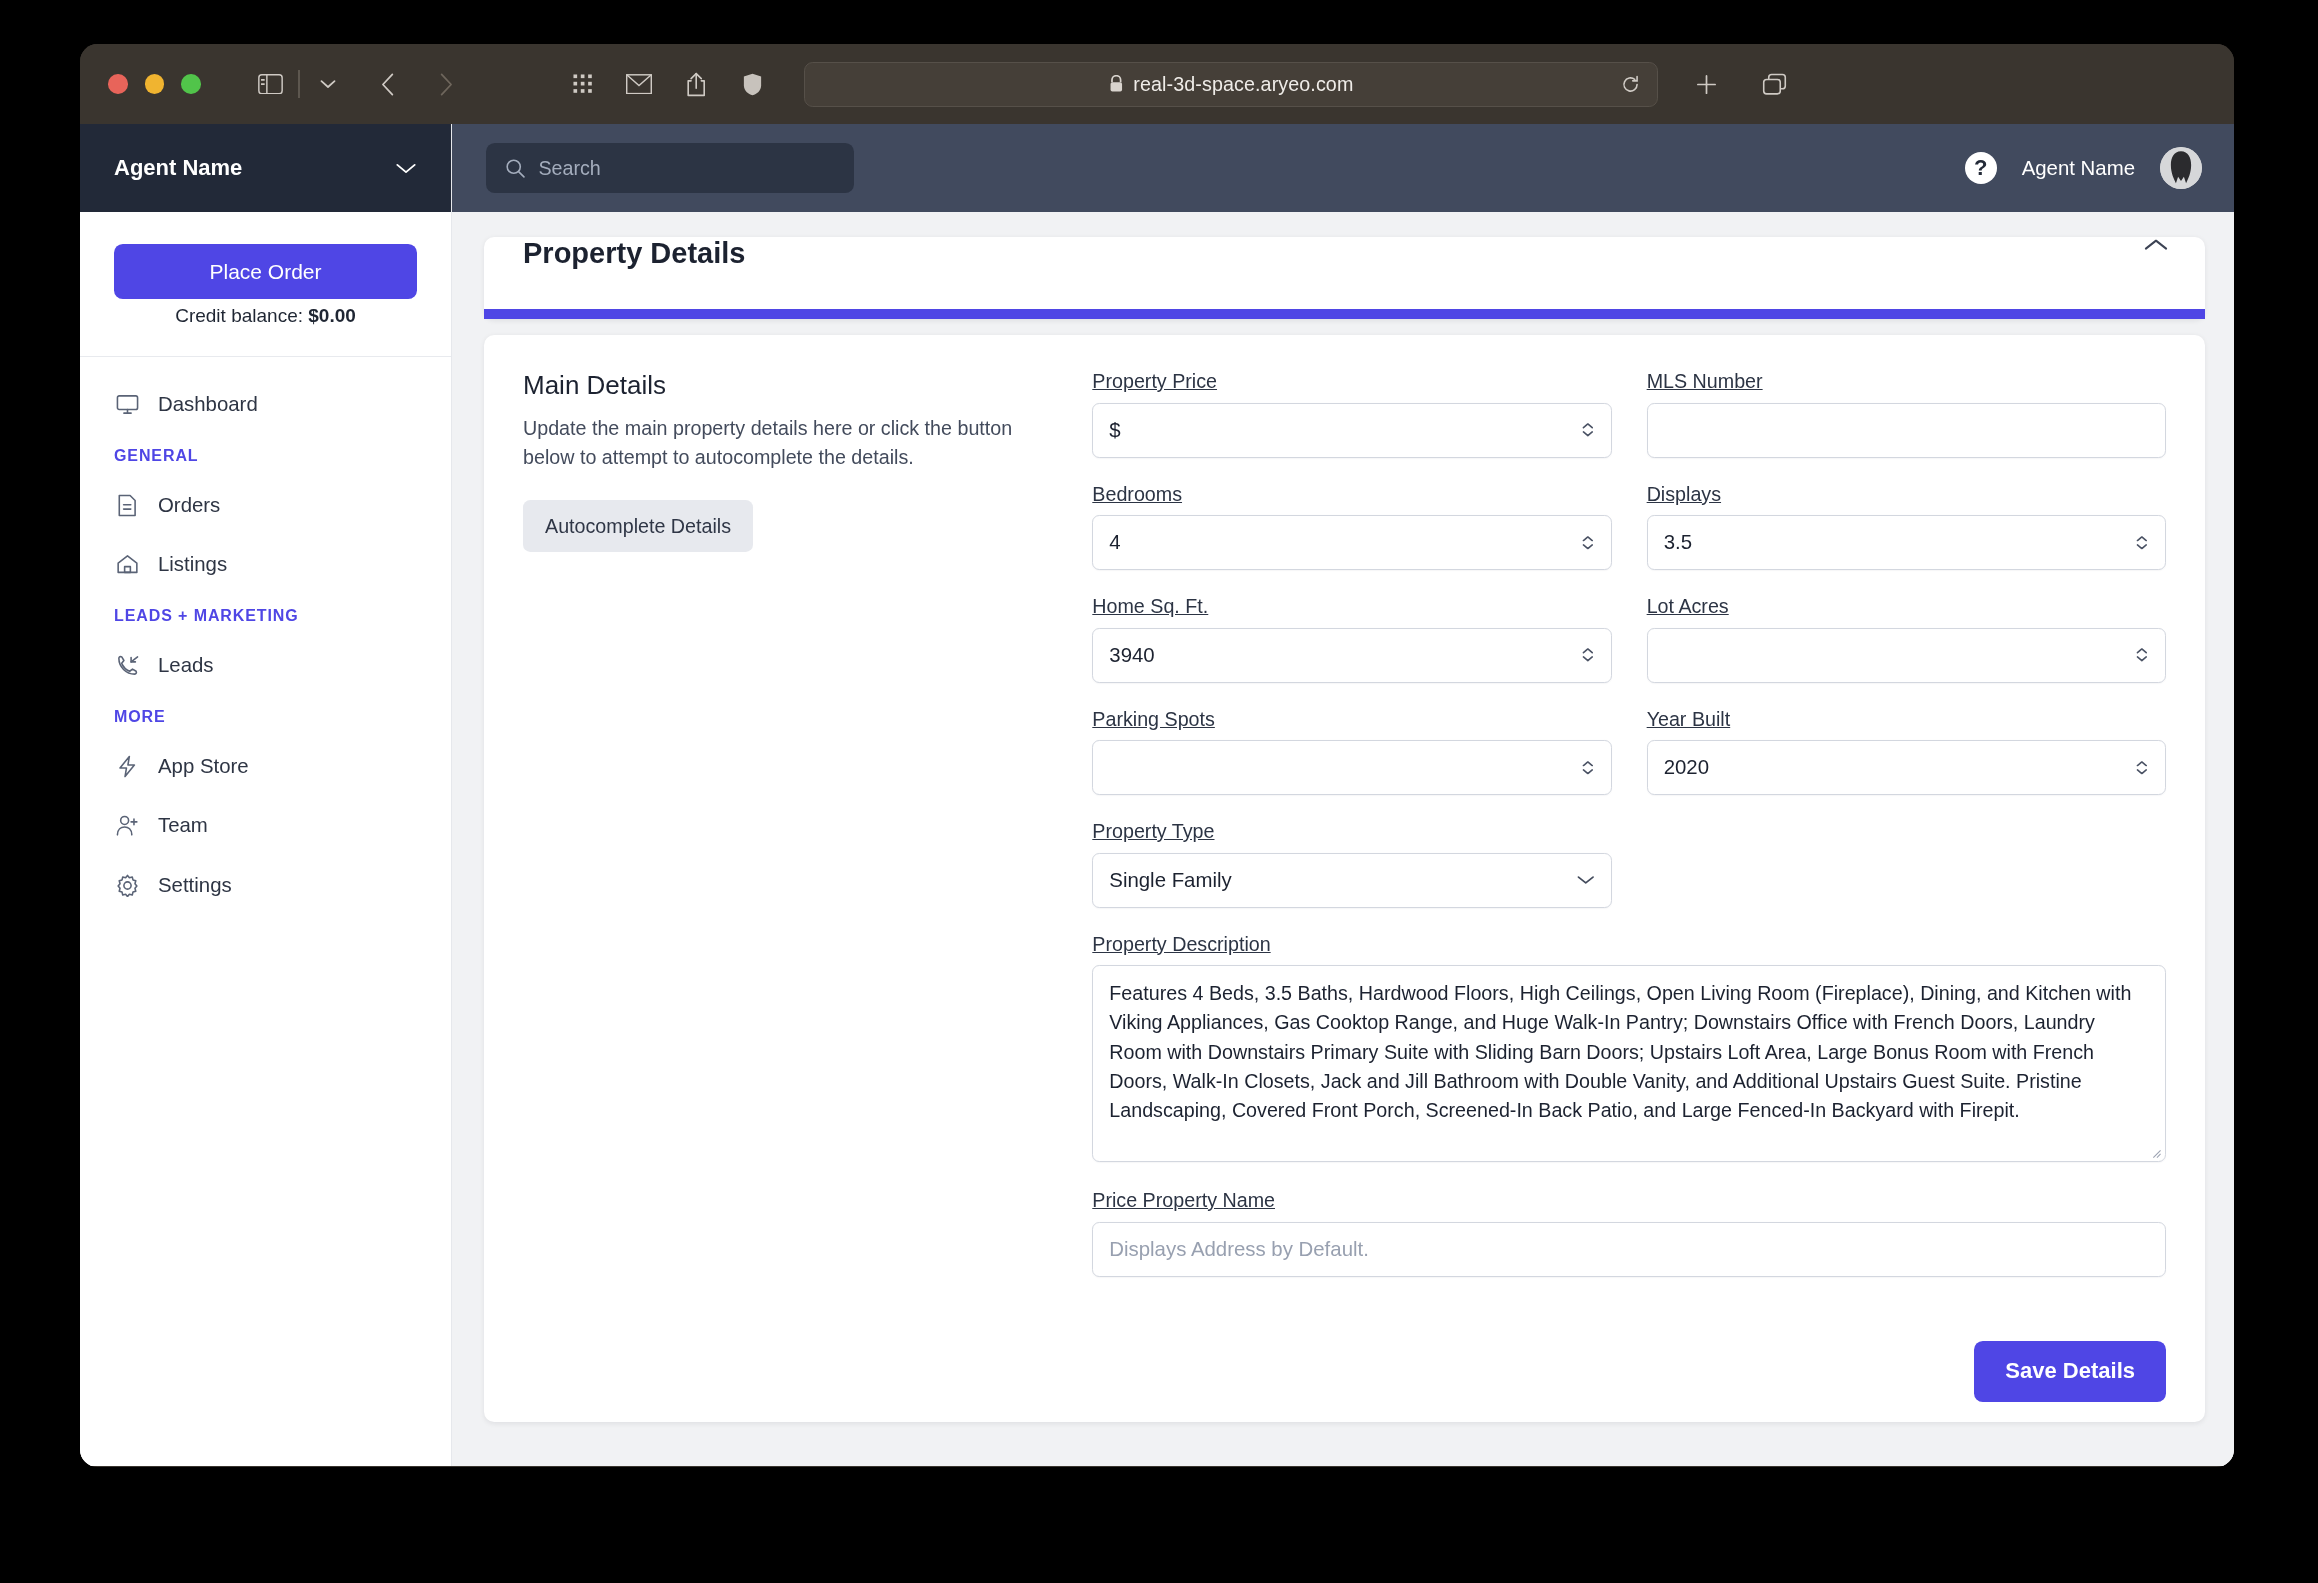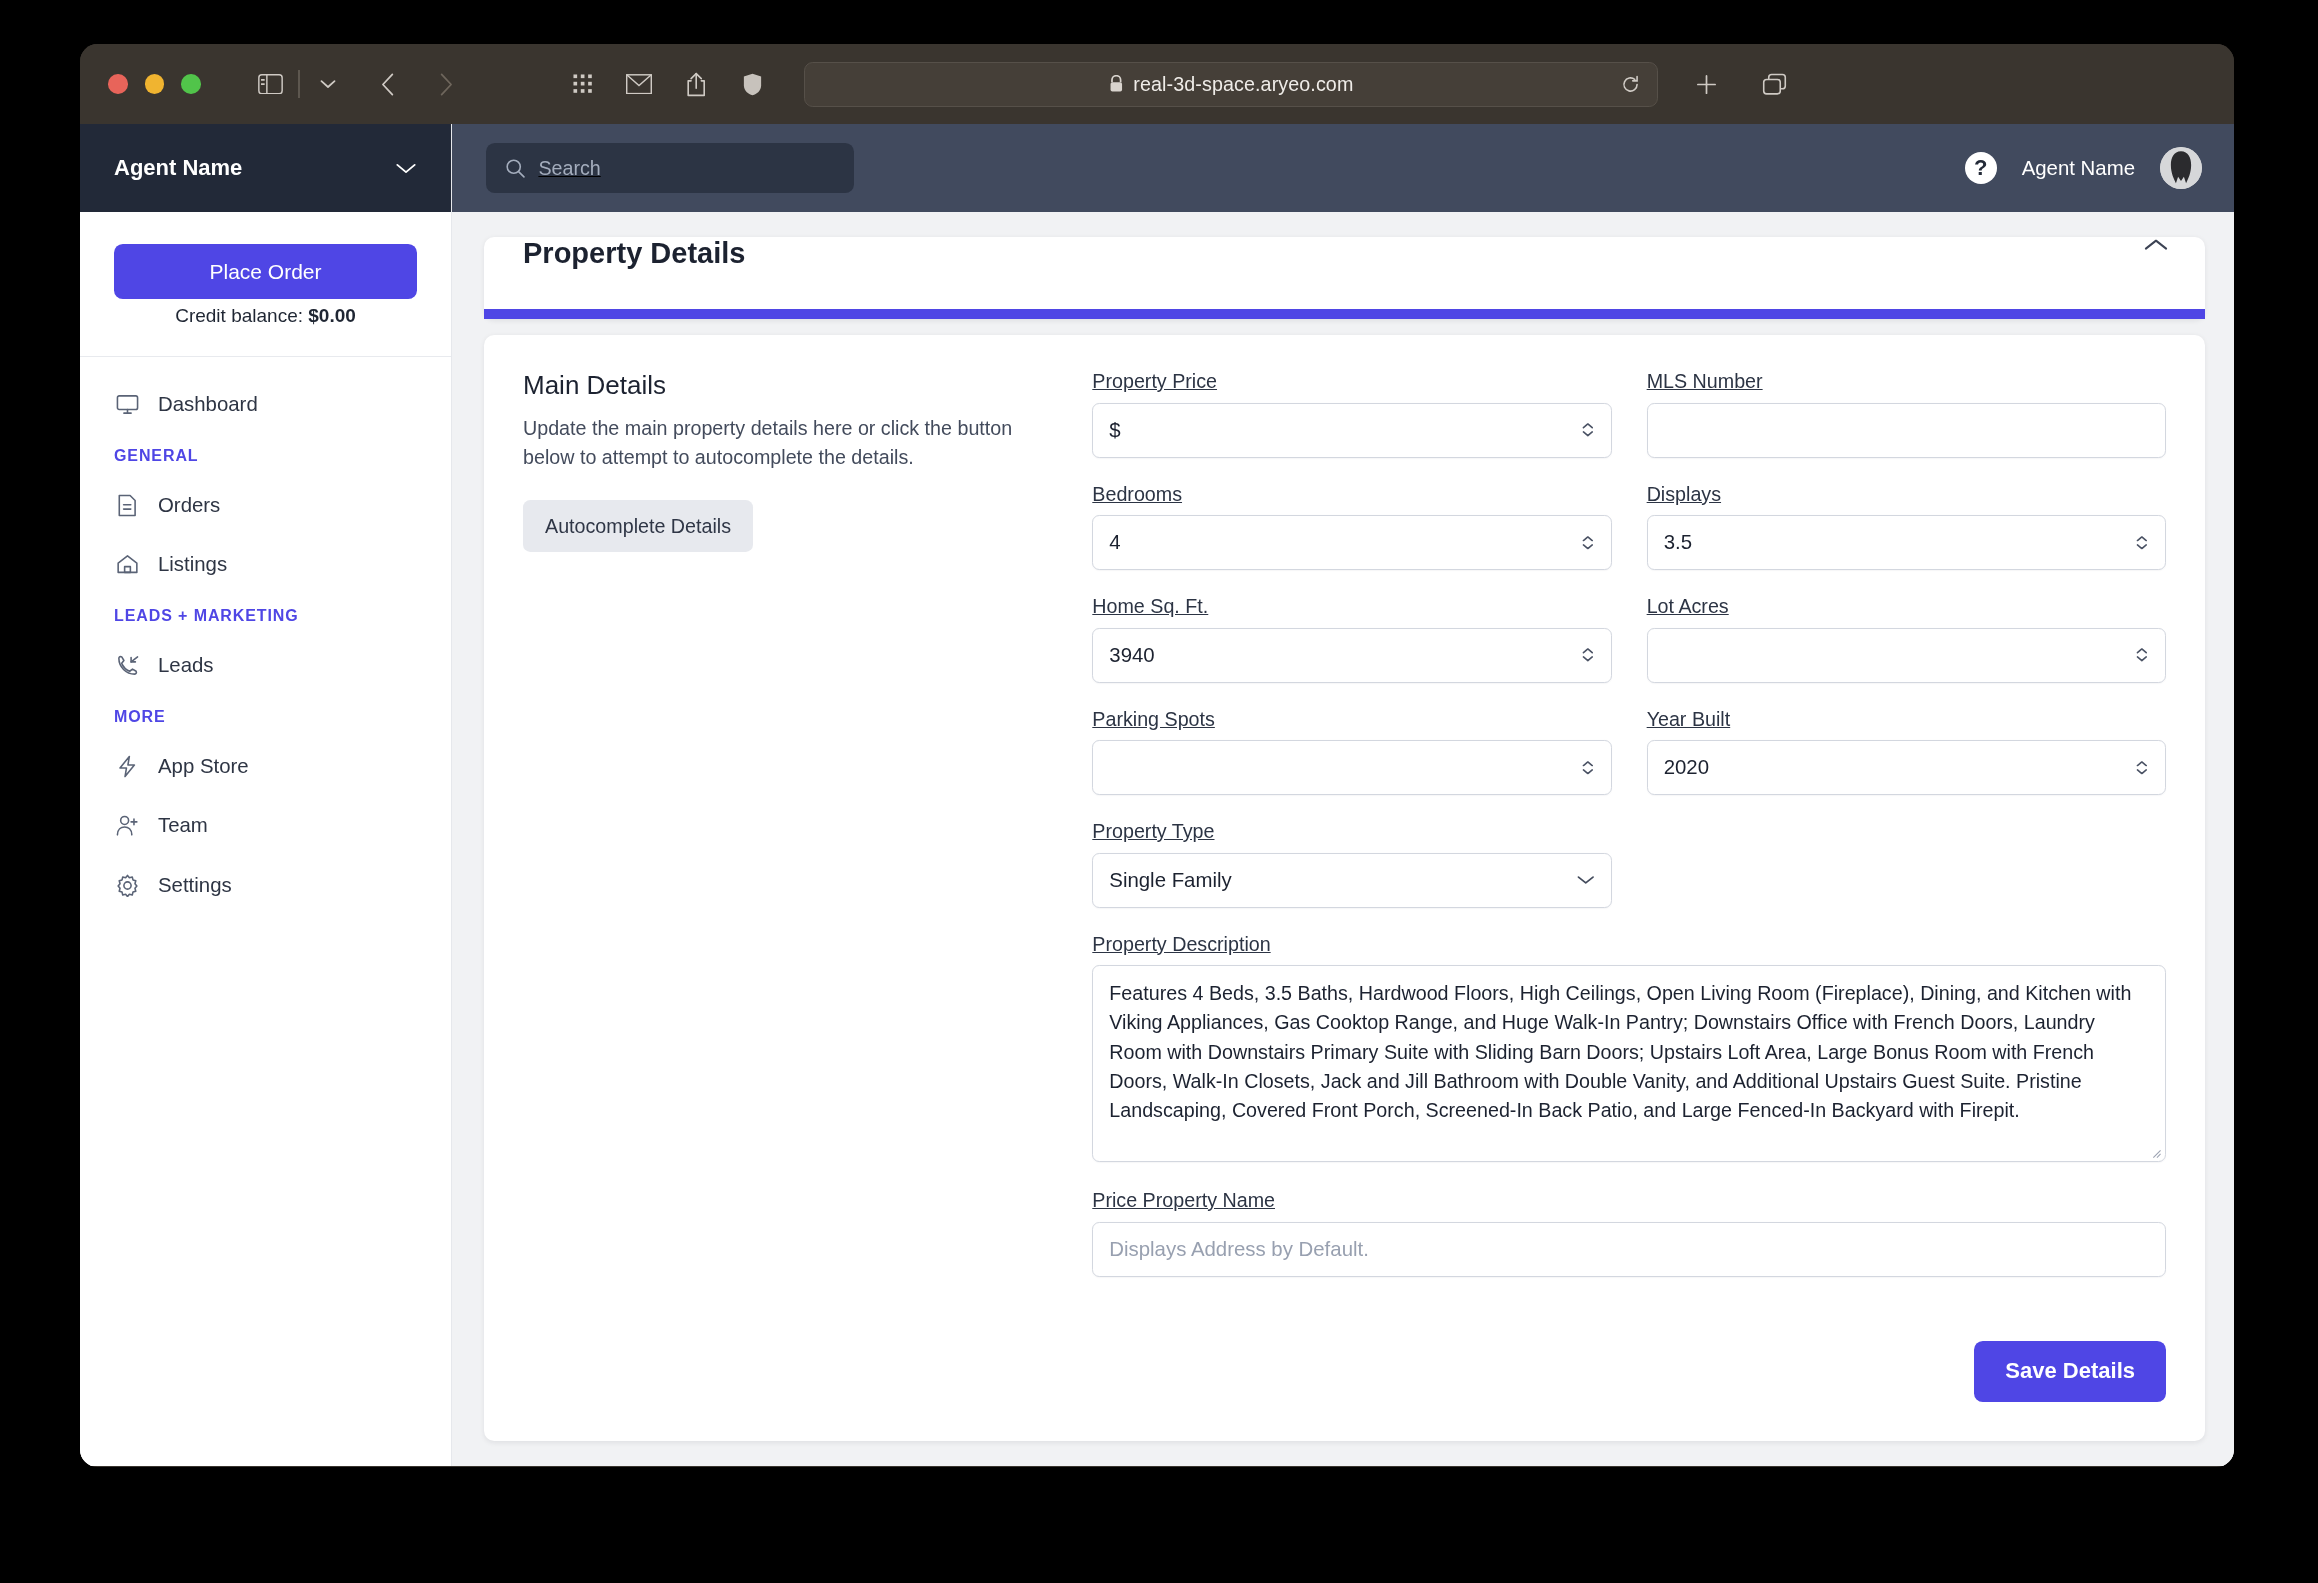--- a/index.html
+++ b/index.html
@@ -152,21 +152,20 @@
     padding: 0 32px 0 34px;
     flex: 0 0 88px;
   }
   .search-box {
     width: 368px; height: 50px;
     background: #2c3444;
     border-radius: 8.8px;
     display: flex; align-items: center;
     gap: 13px;
     padding: 7px 19px;
-    text-decoration: underline;
   }
   .search-ph { color: #a4adbd; font-size: 19.7px; }
   .topbar-right {
     margin-left: auto;
     display: flex; align-items: center; gap: 25px;
   }
   .help-btn {
     width: 32px; height: 32px; border-radius: 50%;
     background: #ffffff;
     color: #232a38;
@@ -208,21 +207,21 @@
   .card-accent {
     position: absolute; left: 0; right: 0; bottom: 0;
     height: 10.2px; background: #4f46e5;
   }
 
   .card-body {
     margin-top: 16px;
     background: #ffffff;
     border-radius: 10.2px;
     box-shadow: 0 1.5px 5.1px rgba(20,25,40,.08);
-    padding: 35px 39px 39px 39px;
+    padding: 35px 39px 20px 39px;
     display: flex;
     gap: 7.3px;
   }
 
   .left-col { width: 562px; flex: 0 0 562px; padding-right: 44px; }
   .section-title { font-size: 26px; color: #1c2230; margin-bottom: 13px; }
   .section-desc { font-size: 19.7px; line-height: 1.45; color: #434b5c; }
   .autocomplete-btn {
     margin-top: 29px;
     background: #e7e9ee;

